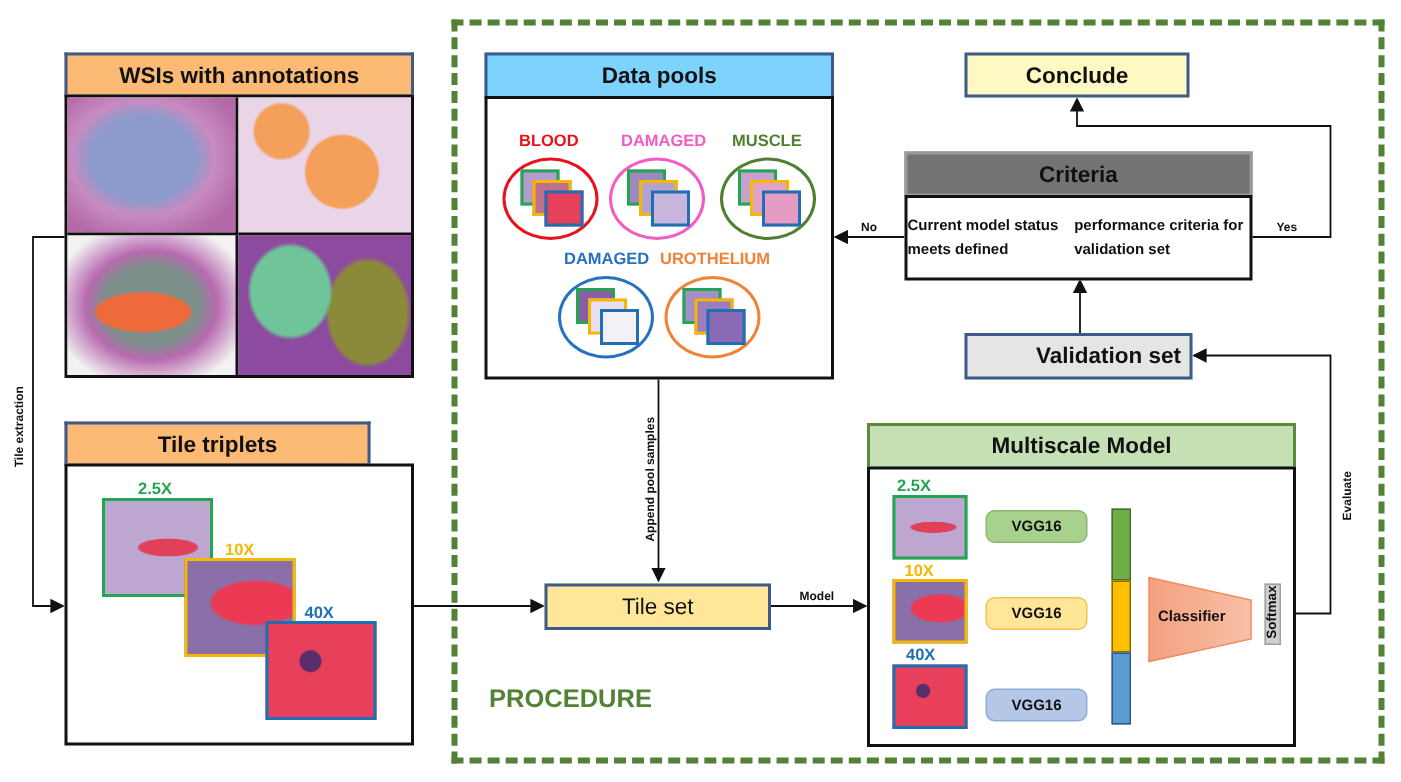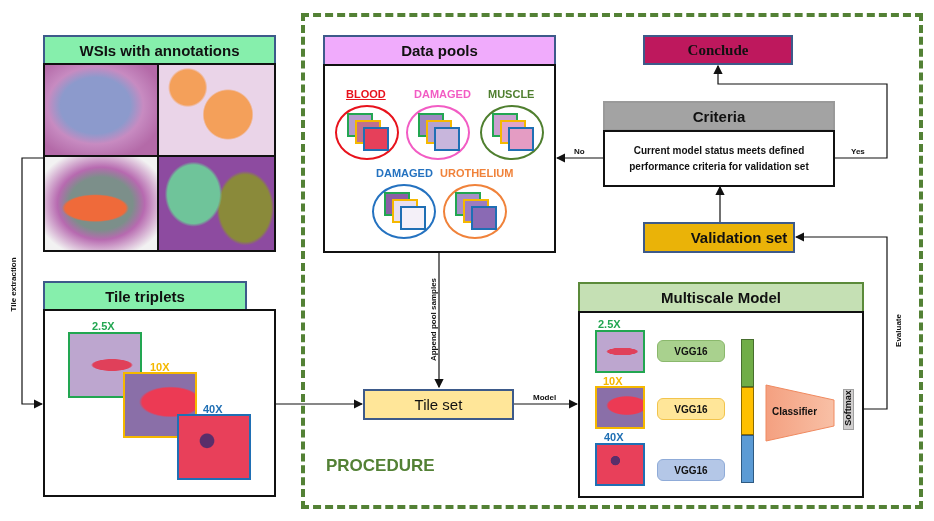--- a/index.html
+++ b/index.html
@@ -1,23 +1,23 @@
 <!DOCTYPE html>
 <html><head>
 <meta charset="utf-8">
 <style>
   html,body{margin:0;padding:0;background:#fff;}
   body{width:934px;height:521px;position:relative;overflow:hidden;font-family:"Liberation Sans",sans-serif;color:#111;}
   .abs{position:absolute;}
   .box{position:absolute;border:2px solid #111;background:#fff;box-sizing:border-box;}
   .hdr{position:absolute;box-sizing:border-box;border:2px solid #3d5a8a;border-bottom:2px solid #111;display:flex;align-items:center;justify-content:center;font-weight:bold;font-size:15px;}
-  .hdr.blue{background:#86efac;}
-  .hdr.yellow{background:#f0abfc;border-color:#3d5a8a;}
+  .hdr.blue{background:#fdba74;}
+  .hdr.yellow{background:#7dd3fc;border-color:#3d5a8a;}
   .hdr.green{background:#c5e0b4;border-color:#5b8a3a;}
-  .hdr.grey{background:#a3a3a3;border-color:#9a9a9a;}
+  .hdr.grey{background:#737373;border-color:#9a9a9a;}
   .pill{position:absolute;box-sizing:border-box;border:2px solid #3d5a8a;display:flex;align-items:center;justify-content:center;font-size:15px;font-weight:bold;}
   .tissue{position:absolute;box-sizing:border-box;}
   .lbl{position:absolute;font-weight:bold;font-size:11px;}
   .small{font-size:8px;font-weight:bold;position:absolute;white-space:nowrap;}
   .vgg{position:absolute;width:68px;height:22px;border-radius:6px;box-sizing:border-box;display:flex;align-items:center;justify-content:center;font-size:10px;font-weight:bold;}
 </style>
 </head>
 <body>
 
 <div class="abs" style="left:301px;top:13px;width:622px;height:496px;border:4px dashed #538135;box-sizing:border-box;"></div>
@@ -75,21 +75,21 @@
 <div class="lbl" style="left:150px;top:361px;color:#f5b800;">10X</div>
 <div class="tissue" style="left:123px;top:372px;width:74px;height:66px;border:2px solid #f5b800;background:radial-gradient(ellipse 45% 25% at 65% 45%,#ec3a54 0 90%,transparent 100%),#8a6fa8;"></div>
 <div class="lbl" style="left:203px;top:403px;color:#1f6fb4;">40X</div>
 <div class="tissue" style="left:177px;top:414px;width:74px;height:66px;border:2px solid #1f6fb4;background:radial-gradient(circle at 40% 40%,#5a2e6a 0 12%,transparent 14%),#e8405a;"></div>
 
 <div class="hdr yellow" style="left:323px;top:35px;width:233px;height:31px;">
   <span>Data pools</span>
 </div>
 <div class="box" style="left:323px;top:64px;width:233px;height:189px;"></div>
 
-<div class="lbl" style="left:346px;top:88px;color:#e8121c;text-decoration:underline;">BLOOD</div>
+<div class="lbl" style="left:346px;top:88px;color:#e8121c;">BLOOD</div>
 <div class="abs" style="left:335px;top:105px;width:64px;height:55px;border:2px solid #e8121c;border-radius:50%;box-sizing:border-box;"></div>
 <div class="lbl" style="left:414px;top:88px;color:#f25cc4;">DAMAGED</div>
 <div class="abs" style="left:406px;top:105px;width:64px;height:55px;border:2px solid #f25cc4;border-radius:50%;box-sizing:border-box;"></div>
 <div class="lbl" style="left:488px;top:88px;color:#4f7f2f;">MUSCLE</div>
 <div class="abs" style="left:480px;top:105px;width:64px;height:55px;border:2px solid #4f7f2f;border-radius:50%;box-sizing:border-box;"></div>
 <div class="lbl" style="left:376px;top:167px;color:#2472c0;">DAMAGED</div>
 <div class="abs" style="left:372px;top:184px;width:64px;height:55px;border:2px solid #2472c0;border-radius:50%;box-sizing:border-box;"></div>
 <div class="lbl" style="left:440px;top:167px;color:#f0823a;">UROTHELIUM</div>
 <div class="abs" style="left:443px;top:184px;width:64px;height:55px;border:2px solid #f0823a;border-radius:50%;box-sizing:border-box;"></div>
 
@@ -112,33 +112,33 @@
   <div class="abs" style="left:0;top:0;width:22px;height:20px;border:2px solid #22a651;background:#8a5ea6;"></div>
   <div class="abs" style="left:8px;top:7px;width:22px;height:20px;border:2px solid #f5b800;background:#e8dff0;"></div>
   <div class="abs" style="left:16px;top:14px;width:22px;height:20px;border:2px solid #1f6fb4;background:#f4f0f8;"></div>
 </div>
 <div class="abs" style="left:455px;top:192px;">
   <div class="abs" style="left:0;top:0;width:22px;height:20px;border:2px solid #22a651;background:#a68ec8;"></div>
   <div class="abs" style="left:8px;top:7px;width:22px;height:20px;border:2px solid #f5b800;background:#9d7cc0;"></div>
   <div class="abs" style="left:16px;top:14px;width:22px;height:20px;border:2px solid #1f6fb4;background:#8a6ab4;"></div>
 </div>
 
-<div class="pill" style="left:643px;top:35px;width:150px;height:30px;background:#be185d;font-family:Liberation Serif, serif;">
+<div class="pill" style="left:643px;top:35px;width:150px;height:30px;background:#fef9c3;">
   <span>Conclude</span>
 </div>
 
 <div class="hdr grey" style="left:603px;top:101px;width:232px;height:30px;">
   <span>Criteria</span>
 </div>
-<div class="box" style="left:603px;top:130px;width:232px;height:57px;display:flex;flex-direction:column;align-items:center;justify-content:center;font-size:10px;font-weight:bold;line-height:16px;">
+<div class="box" style="left:603px;top:130px;width:232px;height:57px;display:flex;flex-direction:row;align-items:center;justify-content:center;font-size:10px;font-weight:bold;line-height:16px;">
   <div>Current model status meets defined</div>
   <div>performance criteria for validation set</div>
 </div>
 
-<div class="pill" style="left:643px;top:222px;width:152px;height:31px;background:#eab308;padding-left:40px;">
+<div class="pill" style="left:643px;top:222px;width:152px;height:31px;background:#e5e5e5;padding-left:40px;">
   <span>Validation set</span>
 </div>
 
 <div class="pill" style="left:363px;top:389px;width:151px;height:31px;background:#ffe699;font-weight:normal;">
   <span>Tile set</span>
 </div>
 
 <div class="hdr green" style="left:578px;top:282px;width:286px;height:31px;">
   <span>Multiscale Model</span>
 </div>

